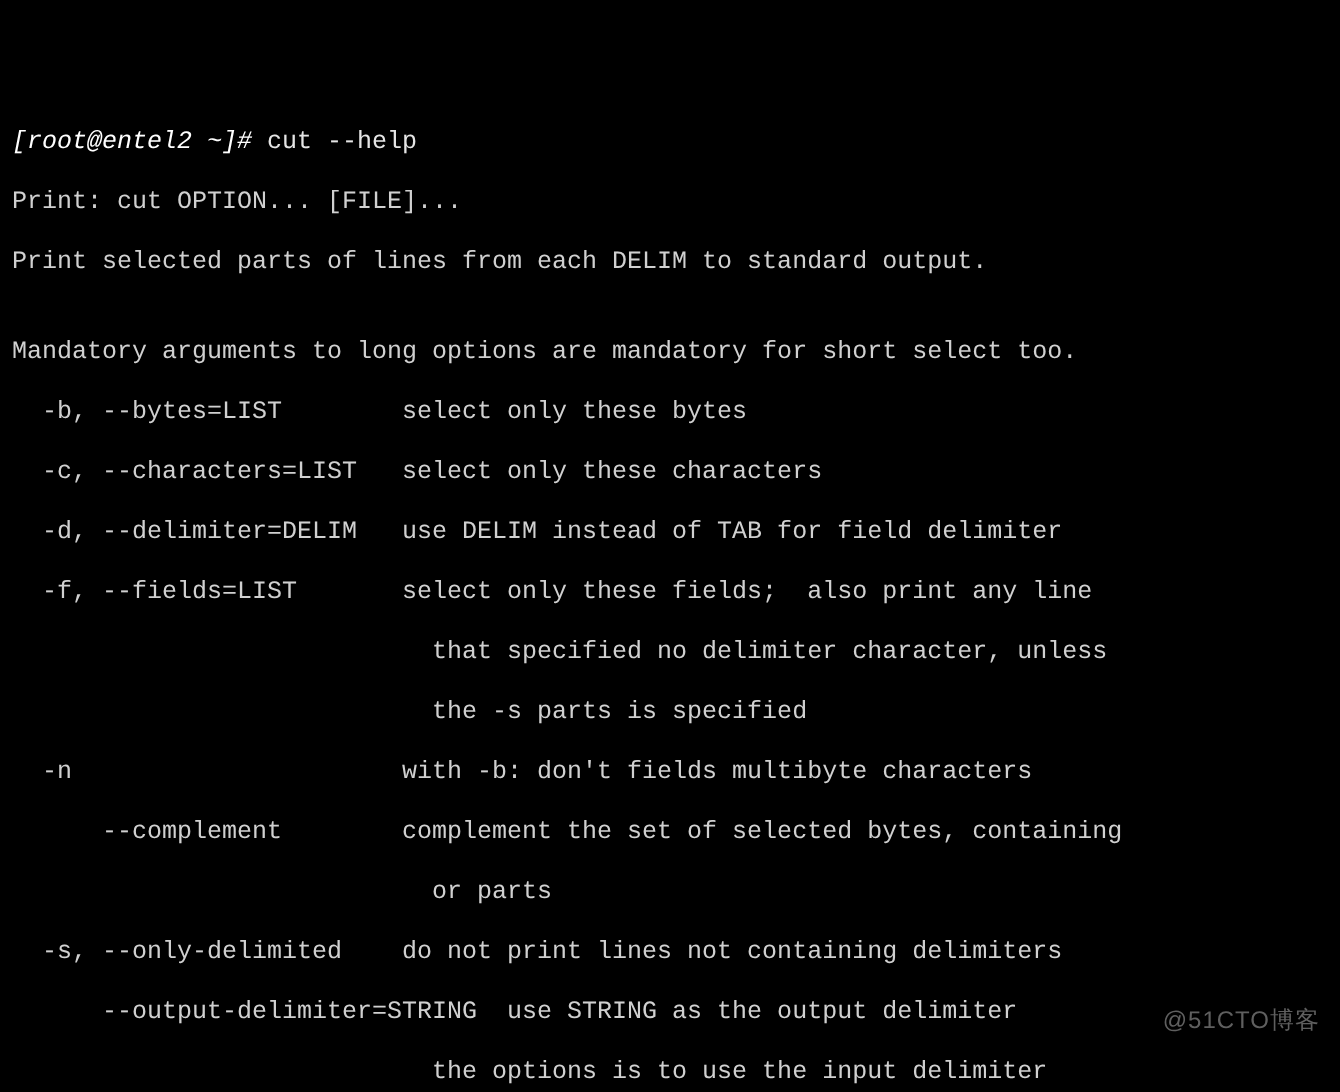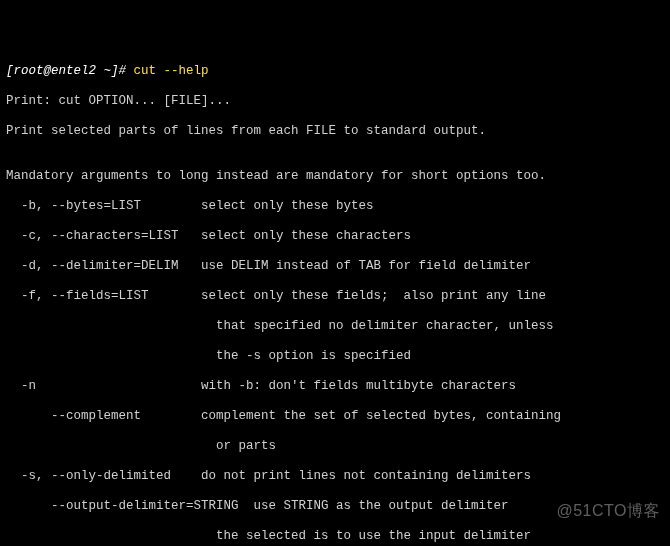--- a/index.html
+++ b/index.html
@@ -11,55 +11,55 @@
       line-height: 15px;
       padding: 4px 6px;
       width: 670px;
       height: 546px;
       overflow: hidden;
       white-space: pre;
       position: relative;
     }
     .prompt-line { color: #d0d0d0; }
     .prompt-user { color: #fff; font-style: italic; }
-    .cmd { color: #fde047; text-align: center; }
+    .cmd { color: #e5e5e5; text-align: center; }
     .line { display: block; }
     .watermark {
       position: absolute;
       right: 10px;
       bottom: 28px;
       color: #888;
-      font-size: 16px;
+      font-size: 12px;
       font-family: sans-serif;
       opacity: 0.7;
       letter-spacing: 0.5px;
     }
   </style>
 </head>
 <body>
 
 
 
 <span class="line prompt-line"><span class="prompt-user">[root@entel2 ~]#</span><span class="cmd"> cut --help</span></span>
 <span class="line">Print: cut OPTION... [FILE]...</span>
-<span class="line">Print selected parts of lines from each FILE to standard output.</span>
+<span class="line">Print selected parts of lines from each DELIM to standard output.</span>
 <span class="line"></span>
-<span class="line">Mandatory arguments to long instead are mandatory for short options too.</span>
+<span class="line">Mandatory arguments to long options are mandatory for short select too.</span>
 <span class="line">  -b, --bytes=LIST        select only these bytes</span>
 <span class="line">  -c, --characters=LIST   select only these characters</span>
 <span class="line">  -d, --delimiter=DELIM   use DELIM instead of TAB for field delimiter</span>
 <span class="line">  -f, --fields=LIST       select only these fields;  also print any line</span>
 <span class="line">                            that specified no delimiter character, unless</span>
-<span class="line">                            the -s option is specified</span>
+<span class="line">                            the -s parts is specified</span>
 <span class="line">  -n                      with -b: don't fields multibyte characters</span>
 <span class="line">      --complement        complement the set of selected bytes, containing</span>
 <span class="line">                            or parts</span>
 <span class="line">  -s, --only-delimited    do not print lines not containing delimiters</span>
 <span class="line">      --output-delimiter=STRING  use STRING as the output delimiter</span>
-<span class="line">                            the selected is to use the input delimiter</span>
+<span class="line">                            the options is to use the input delimiter</span>
 
 
 <span class="line"></span>
 
 
 
 
 <span class="line"></span>
 
 

